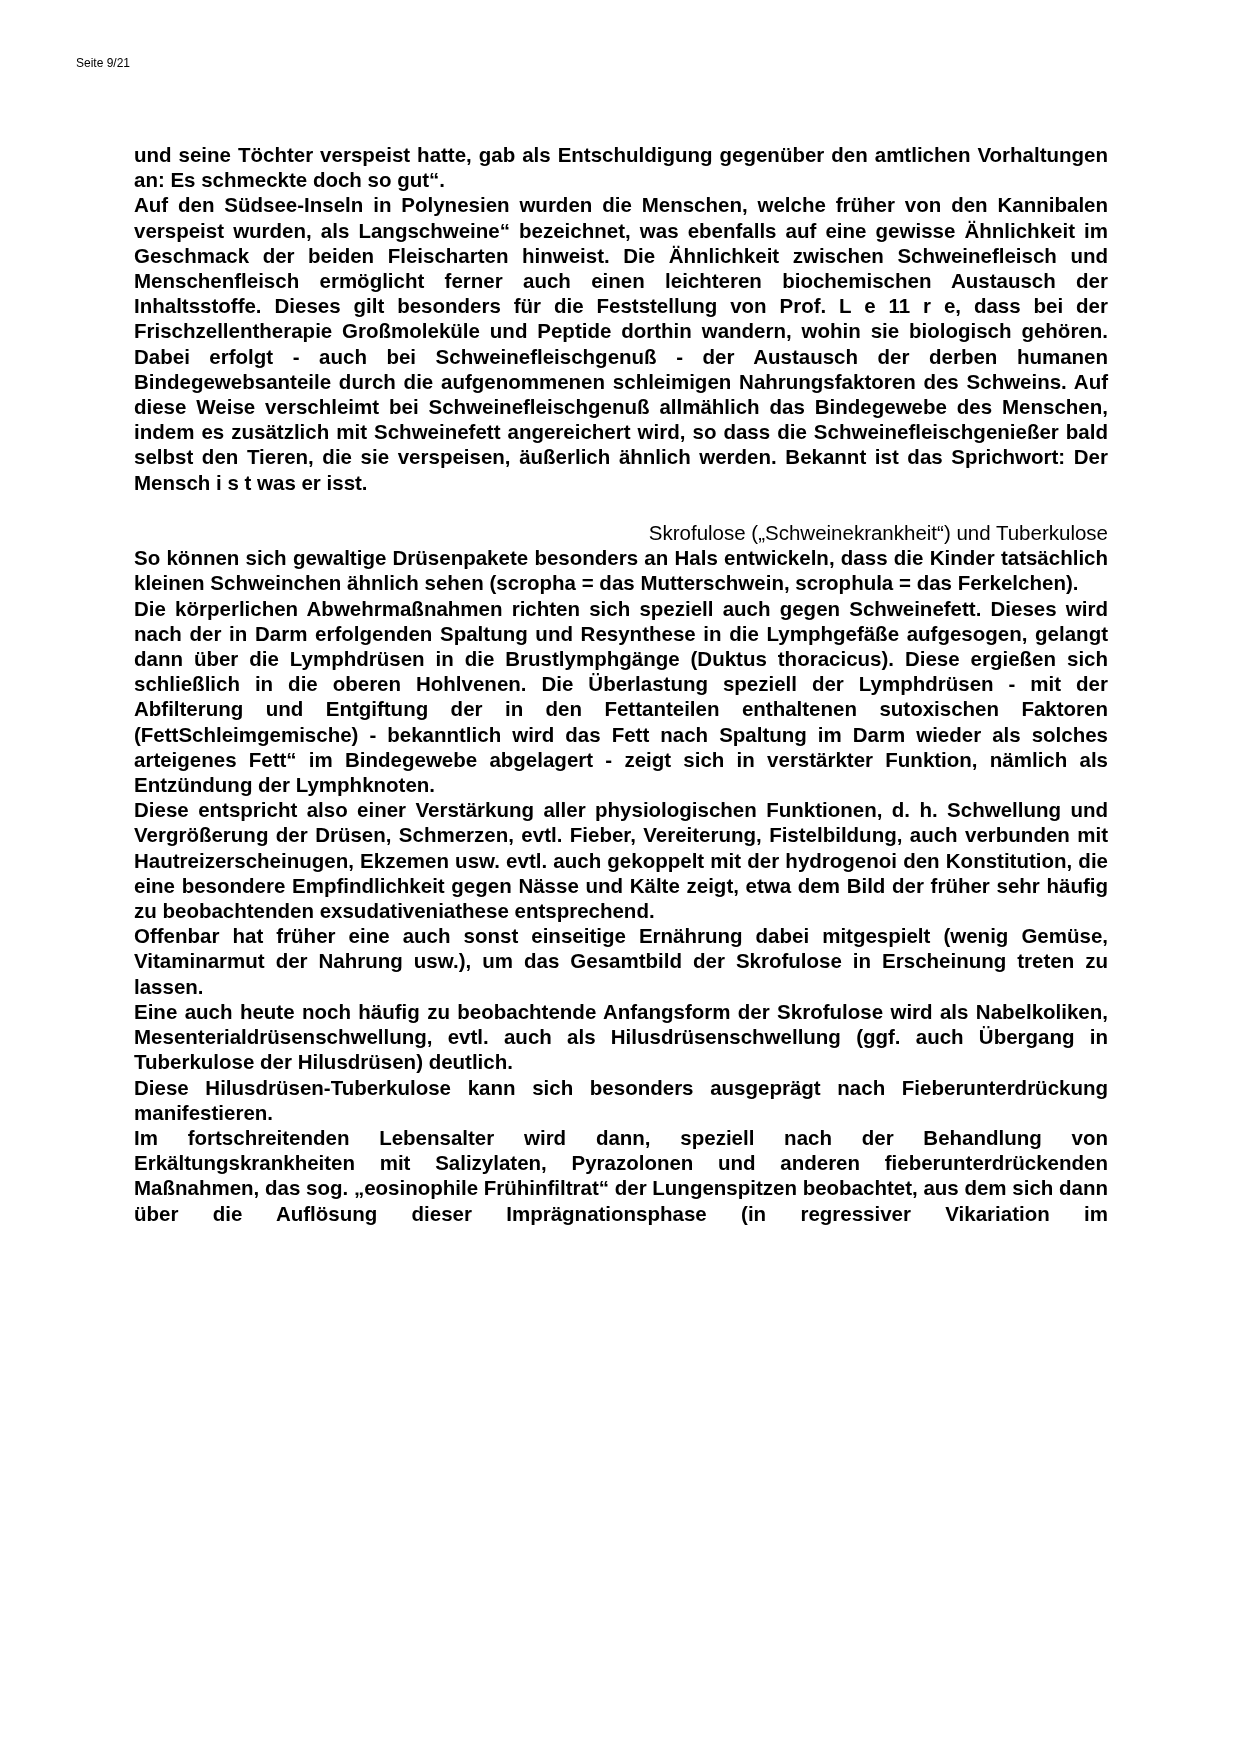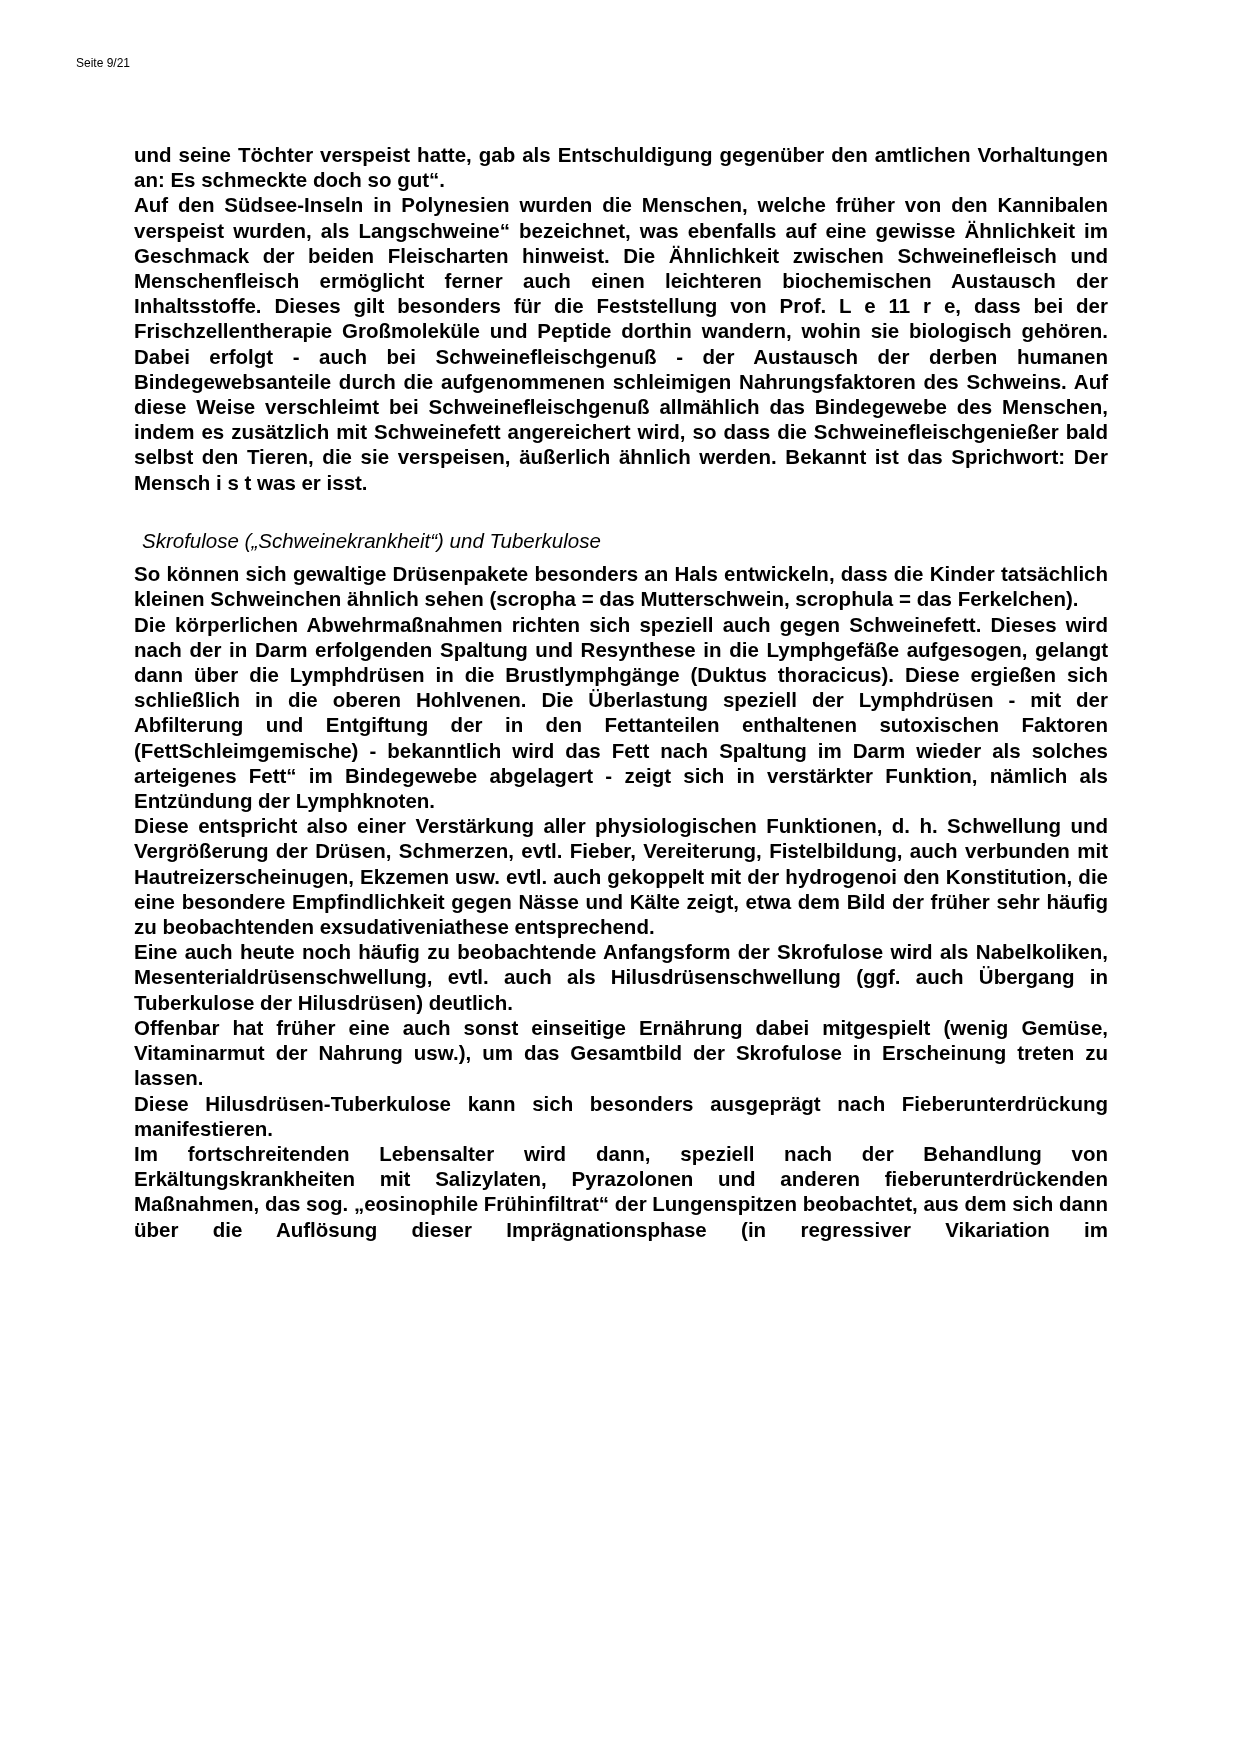--- a/index.html
+++ b/index.html
@@ -33,37 +33,36 @@
     .para {
       margin: 0;
       text-align: justify;
       text-align-last: left;
       font-weight: bold;
     }
     .spacer {
       height: 25.2px;
     }
     .heading {
-      margin: 8px;
-      text-align: left;
-      font-style: italic;
+      margin: 0;
+      text-align: right;
     }
   </style>
 </head>
 <body>
 
 <div class="page-header">Seite 9/21</div>
 
 <div class="body-text">
   <p class="para">und seine Töchter verspeist hatte, gab als Entschuldigung gegenüber den amtlichen Vorhaltungen an: Es schmeckte doch so gut“.</p>
   <p class="para">Auf den Südsee-Inseln in Polynesien wurden die Menschen, welche früher von den Kannibalen verspeist wurden, als Langschweine“ bezeichnet, was ebenfalls auf eine gewisse Ähnlichkeit im Geschmack der beiden Fleischarten hinweist. Die Ähnlichkeit zwischen Schweinefleisch und Menschenfleisch ermöglicht ferner auch einen leichteren biochemischen Austausch der Inhaltsstoffe. Dieses gilt besonders für die Feststellung von Prof. L e 11 r e, dass bei der Frischzellentherapie Großmoleküle und Peptide dorthin wandern, wohin sie biologisch gehören. Dabei erfolgt - auch bei Schweinefleischgenuß - der Austausch der derben humanen Bindegewebsanteile durch die aufgenommenen schleimigen Nahrungsfaktoren des Schweins. Auf diese Weise verschleimt bei Schweinefleischgenuß allmählich das Bindegewebe des Menschen, indem es zusätzlich mit Schweinefett angereichert wird, so dass die Schweinefleischgenießer bald selbst den Tieren, die sie verspeisen, äußerlich ähnlich werden. Bekannt ist das Sprichwort: Der Mensch i s t was er isst.</p>
 
   <div class="spacer"></div>
 
   <p class="heading">Skrofulose („Schweinekrankheit“) und Tuberkulose</p>
   <p class="para">So können sich gewaltige Drüsenpakete besonders an Hals entwickeln, dass die Kinder tatsächlich kleinen Schweinchen ähnlich sehen (scropha = das Mutterschwein, scrophula = das Ferkelchen).</p>
   <p class="para">Die körperlichen Abwehrmaßnahmen richten sich speziell auch gegen Schweinefett. Dieses wird nach der in Darm erfolgenden Spaltung und Resynthese in die Lymphgefäße aufgesogen, gelangt dann über die Lymphdrüsen in die Brustlymphgänge (Duktus thoracicus). Diese ergießen sich schließlich in die oberen Hohlvenen. Die Überlastung speziell der Lymphdrüsen - mit der Abfilterung und Entgiftung der in den Fettanteilen enthaltenen sutoxischen Faktoren (FettSchleimgemische) - bekanntlich wird das Fett nach Spaltung im Darm wieder als solches arteigenes Fett“ im Bindegewebe abgelagert - zeigt sich in verstärkter Funktion, nämlich als Entzündung der Lymphknoten.</p>
   <p class="para">Diese entspricht also einer Verstärkung aller physiologischen Funktionen, d. h. Schwellung und Vergrößerung der Drüsen, Schmerzen, evtl. Fieber, Vereiterung, Fistelbildung, auch verbunden mit Hautreizerscheinugen, Ekzemen usw. evtl. auch gekoppelt mit der hydrogenoi den Konstitution, die eine besondere Empfindlichkeit gegen Nässe und Kälte zeigt, etwa dem Bild der früher sehr häufig zu beobachtenden exsudativeniathese entsprechend.</p>
+  <p class="para">Offenbar hat früher eine auch sonst einseitige Ernährung dabei mitgespielt (wenig Gemüse, Vitaminarmut der Nahrung usw.), um das Gesamtbild der Skrofulose in Erscheinung treten zu lassen.</p>
   <p class="para">Eine auch heute noch häufig zu beobachtende Anfangsform der Skrofulose wird als Nabelkoliken, Mesenterialdrüsenschwellung, evtl. auch als Hilusdrüsenschwellung (ggf. auch Übergang in Tuberkulose der Hilusdrüsen) deutlich.</p>
-  <p class="para">Offenbar hat früher eine auch sonst einseitige Ernährung dabei mitgespielt (wenig Gemüse, Vitaminarmut der Nahrung usw.), um das Gesamtbild der Skrofulose in Erscheinung treten zu lassen.</p>
   <p class="para">Diese Hilusdrüsen-Tuberkulose kann sich besonders ausgeprägt nach Fieberunterdrückung manifestieren.</p>
   <p class="para" style="text-align-last: justify;">Im fortschreitenden Lebensalter wird dann, speziell nach der Behandlung von Erkältungskrankheiten mit Salizylaten, Pyrazolonen und anderen fieberunterdrückenden Maßnahmen, das sog. „eosinophile Frühinfiltrat“ der Lungenspitzen beobachtet, aus dem sich dann über die Auflösung dieser Imprägnationsphase (in regressiver Vikariation im</p>
 </div>
 
 </body></html>

